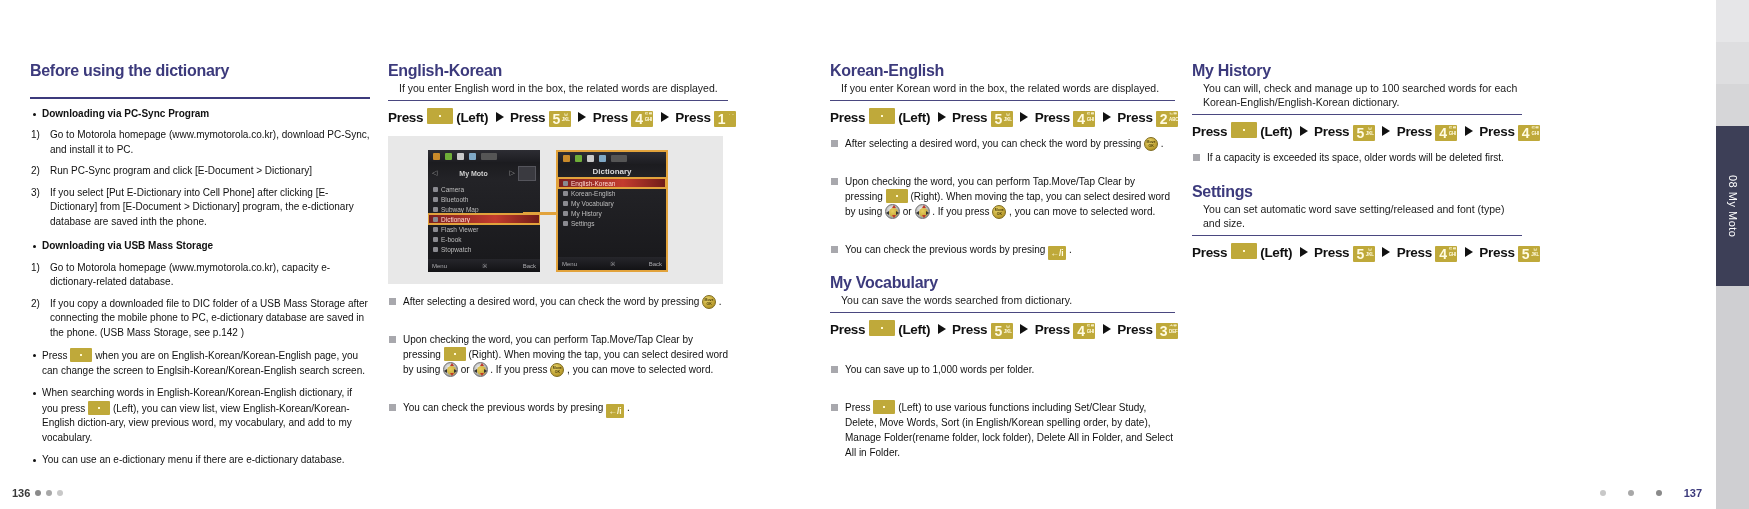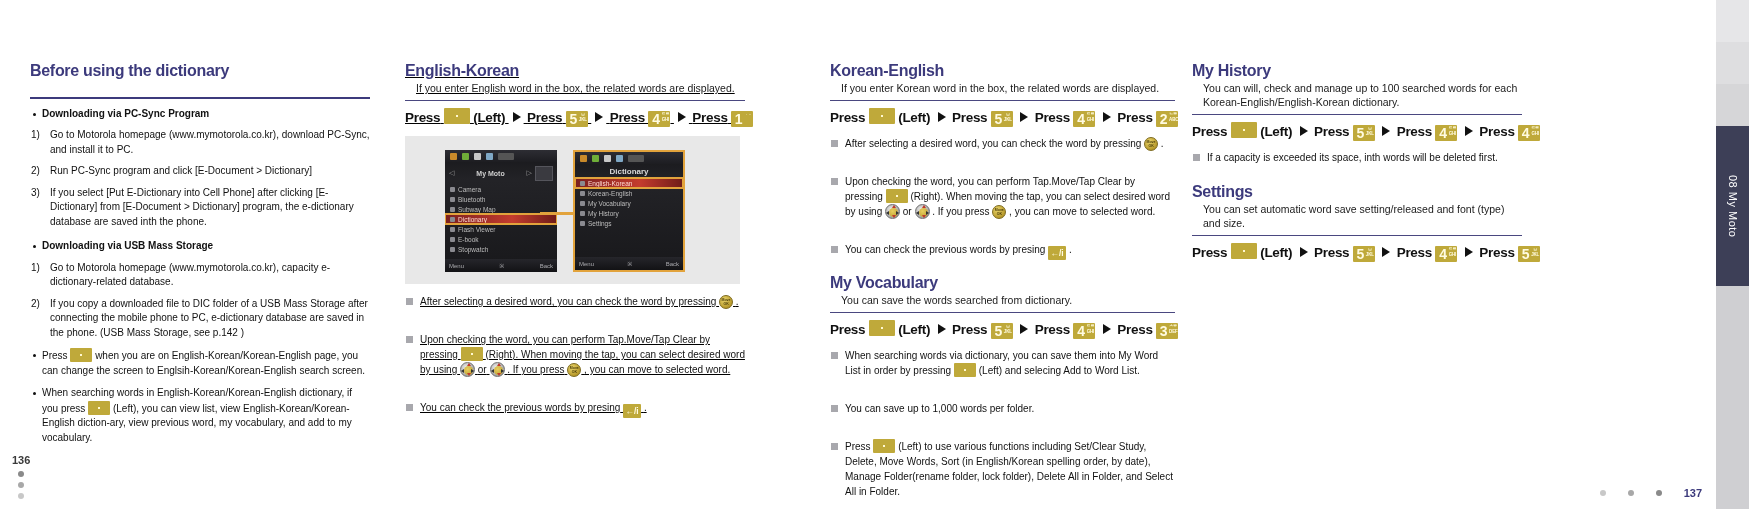--- a/index.html
+++ b/index.html
@@ -51,21 +51,21 @@
     font-size: 11.5px; color: #1a1a1a; white-space: nowrap;
   }
   .hdr-sub .bar {
     display: inline-block; width: 3px; height: 11px;
     background: #8f8f96; margin-right: 5px; vertical-align: -1px;
   }
 
   
   .col { position: absolute; top: 62px; }
   .c1 { left: 30px;   width: 340px; }
-  .c2 { left: 405px;  width: 340px; text-decoration: underline; }
+  .c2 { left: 388px;  width: 340px; }
   .c3 { left: 830px;  width: 345px; }
   .c4 { left: 1192px; width: 330px; }
 
   .sec-title {
     font-size: 16px; font-weight: bold; color: #3c3a7c;
     letter-spacing: -.3px; line-height: 17px;
   }
   .sec-desc {
     font-size: 10.5px; color: #1a1a1a; line-height: 14px;
     margin-left: 11px; margin-top: 2px;
@@ -240,21 +240,21 @@
     content: ""; position: absolute; right: -9px; top: -4px;
     width: 0; height: 0;
     border-top: 5.5px solid transparent;
     border-bottom: 5.5px solid transparent;
     border-left: 10px solid #e2a33c;
   }
 
   
   .pg-left {
     position: absolute; left: 12px; bottom: 10px;
-    display: flex; align-items: center; gap: 5px; flex-direction: column;
+    display: flex; align-items: center; gap: 5px;
   }
   .pg-right {
     position: absolute; right: 47px; bottom: 10px;
     display: flex; align-items: center; gap: 22px;
   }
   .pgnum { font-size: 11px; color: #3a3a3a; font-weight: bold; }
   .pgdot { width: 6px; height: 6px; border-radius: 50%; }
   .d1 { background: #8a8a8a; }
   .d2 { background: #a8a8a8; }
   .d3 { background: #c8c8c8; }
@@ -308,20 +308,23 @@
 
     <div class="dot-item norm">
       <span>Press</span>
       <span class="key dot"></span>
       <span>when you are on English-Korean/Korean-English page, you can change the screen to Englsih-Korean/Korean-English search screen.</span>
     </div>
     <div class="dot-item norm">
       <span>When searching words in English-Korean/Korean-English dictionary, if you press</span>
       <span class="key dot"></span>
       <span>(Left), you can view list, view English-Korean/Korean-English diction-ary, view previous word, my vocabulary, and add to my vocabulary.</span>
+    </div>
+    <div class="dot-item norm">
+      <span>You can use an e-dictionary menu if there are e-dictionary database.</span>
     </div>
   </div>
 
   <div class="col c2">
     <div class="sec-title">English-Korean</div>
     <div class="sec-desc">If you enter English word in the box, the related words are displayed.</div>
     <div class="rule thin"></div>
 
     <div class="press-line">
       <span>Press</span>
@@ -508,25 +511,20 @@
       <span>Press</span>
       <span class="key num"><span>5</span><span class="sub">ㅂ<br>JKL</span></span>
       <span class="arrowr"></span>
       <span>Press</span>
       <span class="key num"><span>4</span><span class="sub">ᄃᄐ<br>GHI</span></span>
       <span class="arrowr"></span>
       <span>Press</span>
       <span class="key num"><span>3</span><span class="sub">ᄉᄒ<br>DEF</span></span>
     </div>
 
-    <div class="sq-item" style="margin-top:9px;">
-      <span>When searching words via dictionary, you can save them into My Word List in order by pressing</span>
-      <span class="key dot"></span>
-      <span>(Left) and selecing Add to Word List.</span>
-    </div>
     <div class="sq-item">
       <span>You can save up to 1,000 words per folder.</span>
     </div>
     <div class="sq-item">
       <span>Press</span>
       <span class="key dot"></span>
       <span>(Left) to use various functions including Set/Clear Study, Delete, Move Words, Sort (in English/Korean spelling order, by date), Manage Folder(rename folder, lock folder), Delete All in Folder, and Select All in Folder.</span>
     </div>
   </div>
 
@@ -544,21 +542,21 @@
       <span class="key num"><span>5</span><span class="sub">ㅂ<br>JKL</span></span>
       <span class="arrowr"></span>
       <span>Press</span>
       <span class="key num"><span>4</span><span class="sub">ᄃᄐ<br>GHI</span></span>
       <span class="arrowr"></span>
       <span>Press</span>
       <span class="key num"><span>4</span><span class="sub">ᄃᄐ<br>GHI</span></span>
     </div>
 
     <div class="sq-item" style="margin-top:9px;">
-      <span>If a capacity is exceeded its space, inth words will be deleted first.</span>
+      <span>If a capacity is exceeded its space, older words will be deleted first.</span>
     </div>
 
     <div class="sec-title" style="margin-top:18px;">Settings</div>
     <div class="sec-desc">You can set automatic word save setting/released and font (type) and size.</div>
     <div class="rule thin"></div>
 
     <div class="press-line">
       <span>Press</span>
       <span class="key dot"></span>
       <span>(Left)</span>

